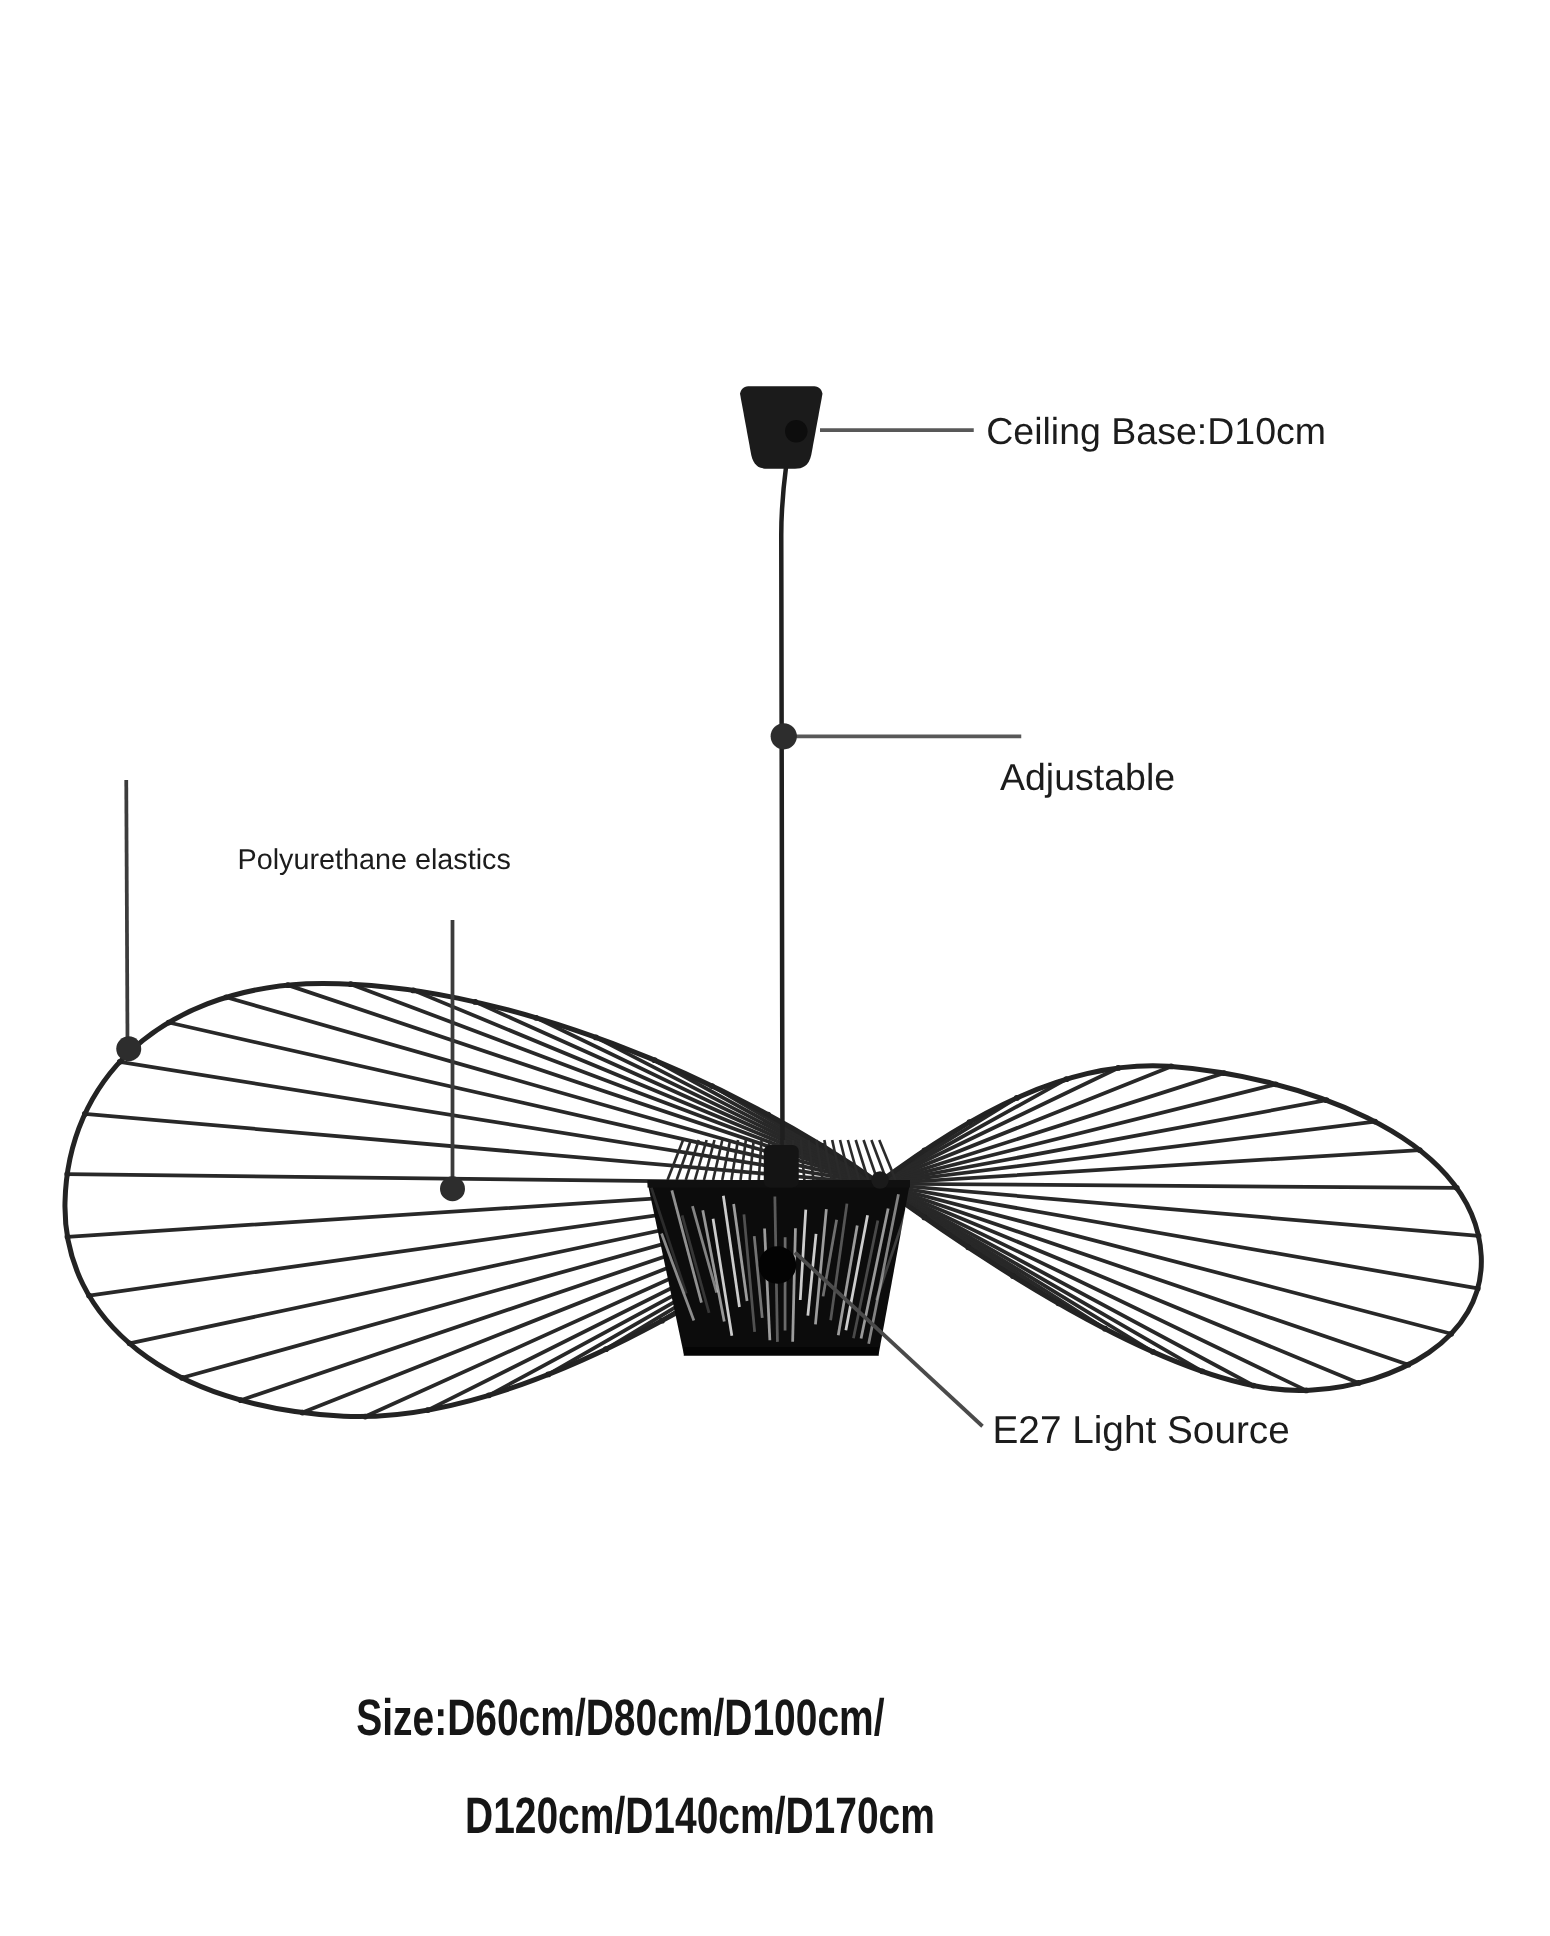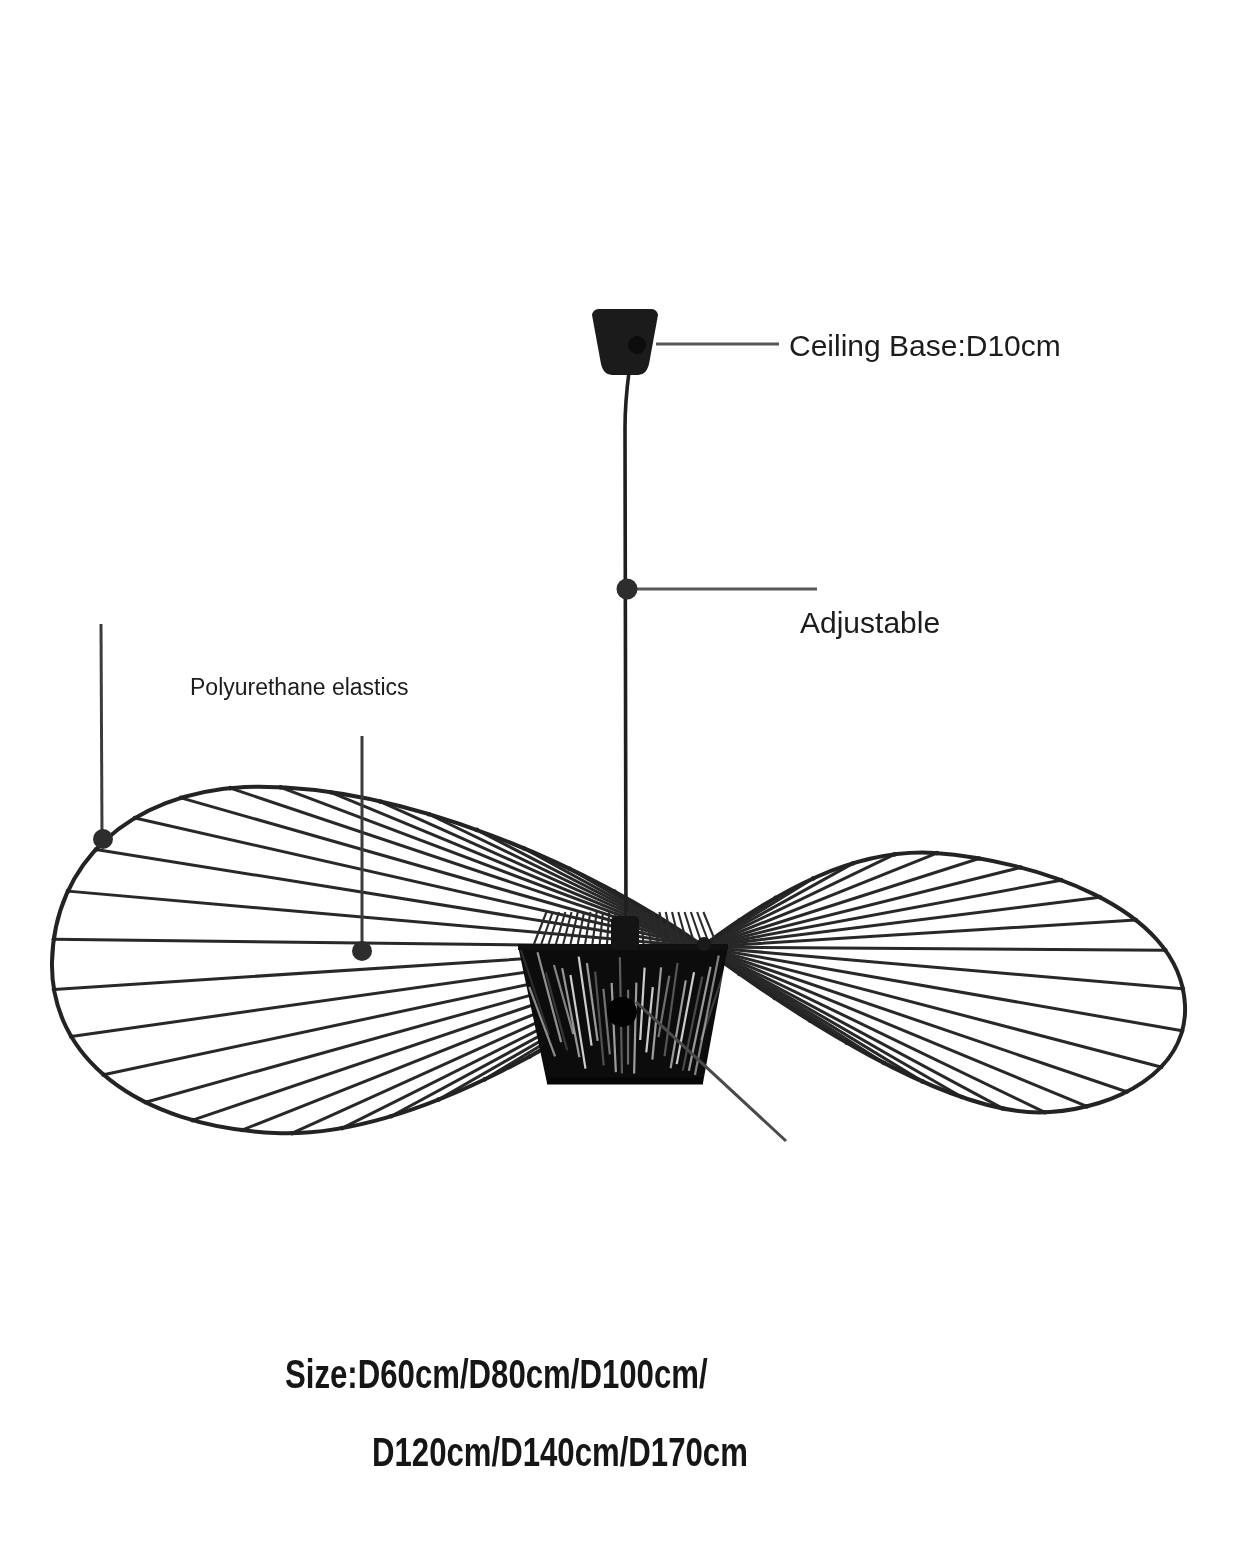--- a/index.html
+++ b/index.html
@@ -225,16 +225,17 @@
       <circle cx="103" cy="839" r="10" fill="#2d2d2d"></circle>
       <line x1="362" y1="736" x2="362" y2="946" stroke="#3c3c3c" stroke-width="3"></line>
       <circle cx="362" cy="951" r="10" fill="#2d2d2d"></circle>
       <line x1="636" y1="1002" x2="786" y2="1141" stroke="#4a4a4a" stroke-width="3"></line>
     </g>
   </svg>
 
   <div class="lbl" style="left:190px;top:674px;font-size:23px;">Polyurethane elastics</div>
   <div class="lbl" style="left:789px;top:329px;">Ceiling Base:D10cm</div>
   <div class="lbl" style="left:800px;top:606px;">Adjustable</div>
+  <div class="lbl" style="left:794px;top:1126px;font-size:31px;">E27 Light Source</div>
   <div class="size-lbl" style="left:285px;top:1352px;">Size:D60cm/D80cm/D100cm/</div>
   <div class="size-lbl" style="left:372px;top:1430px;">D120cm/D140cm/D170cm</div>
 
 </div>
 
 </body></html>

